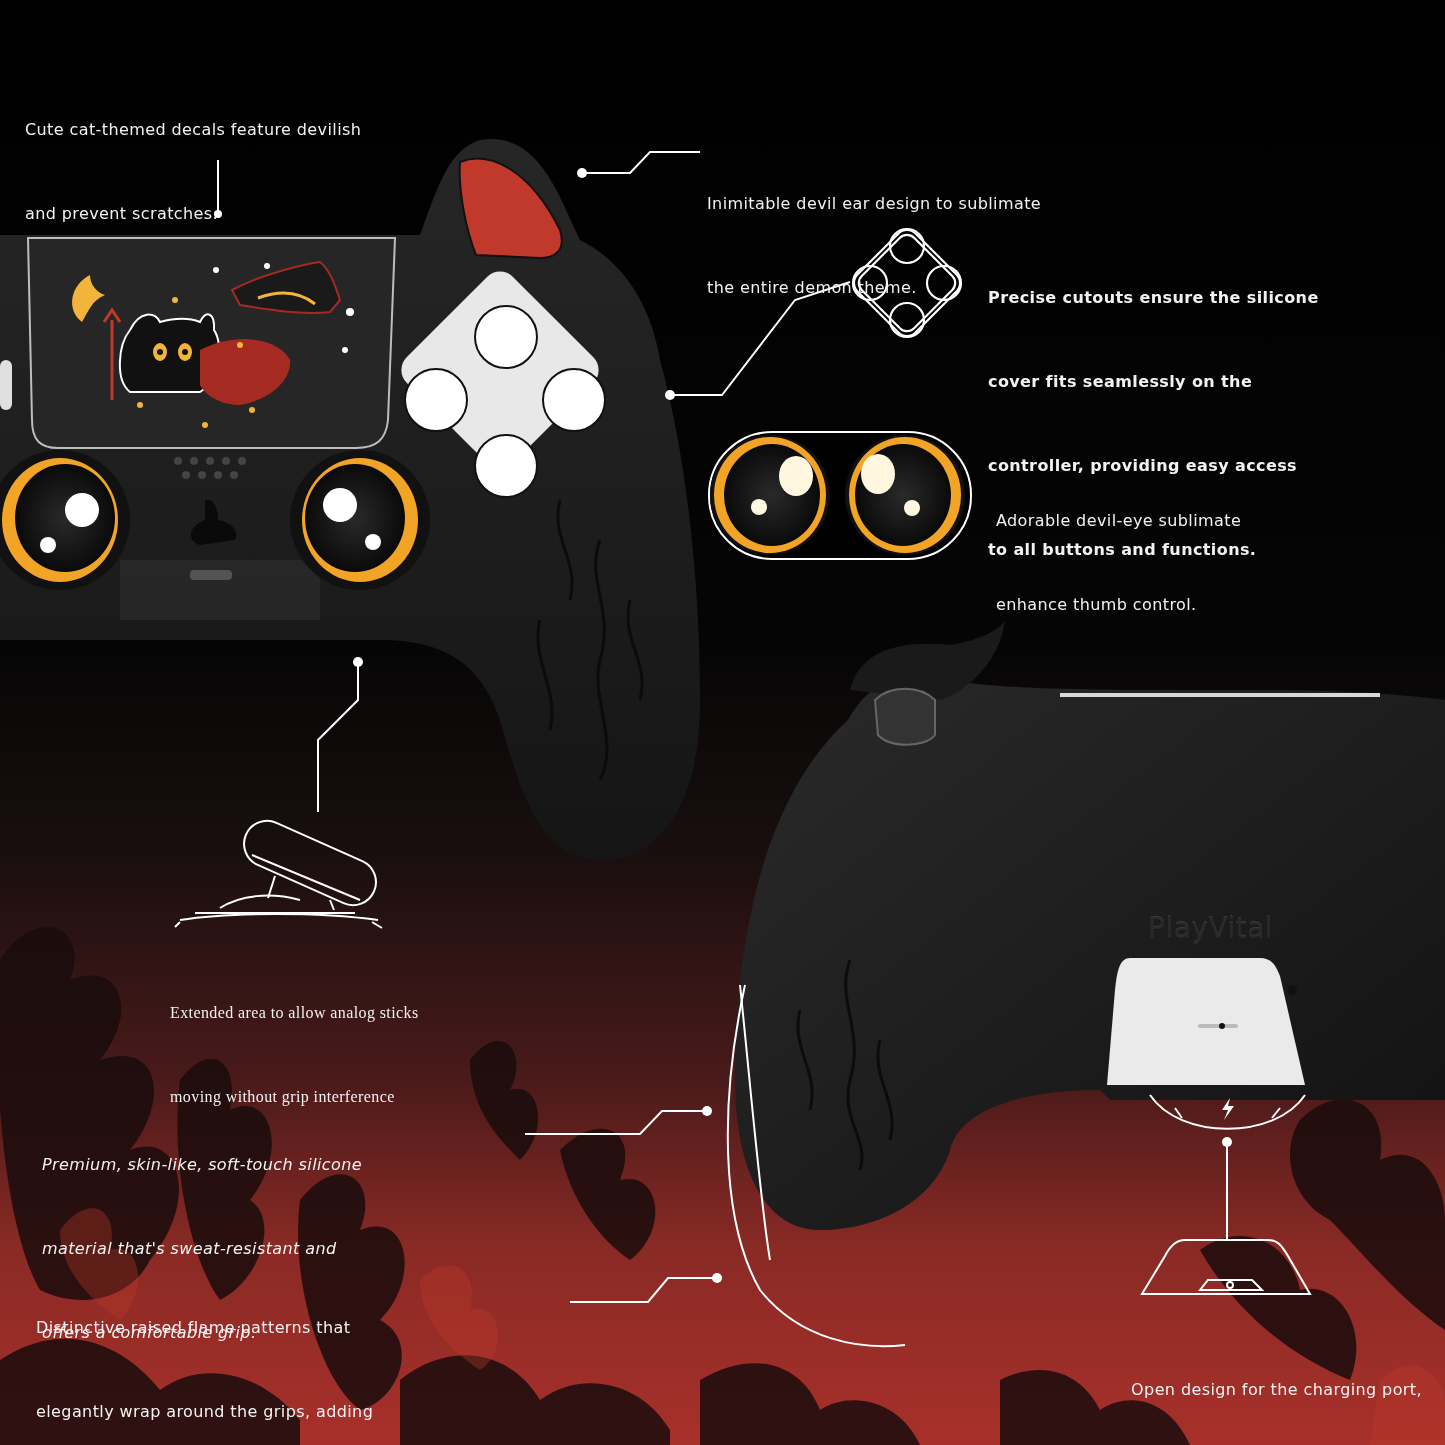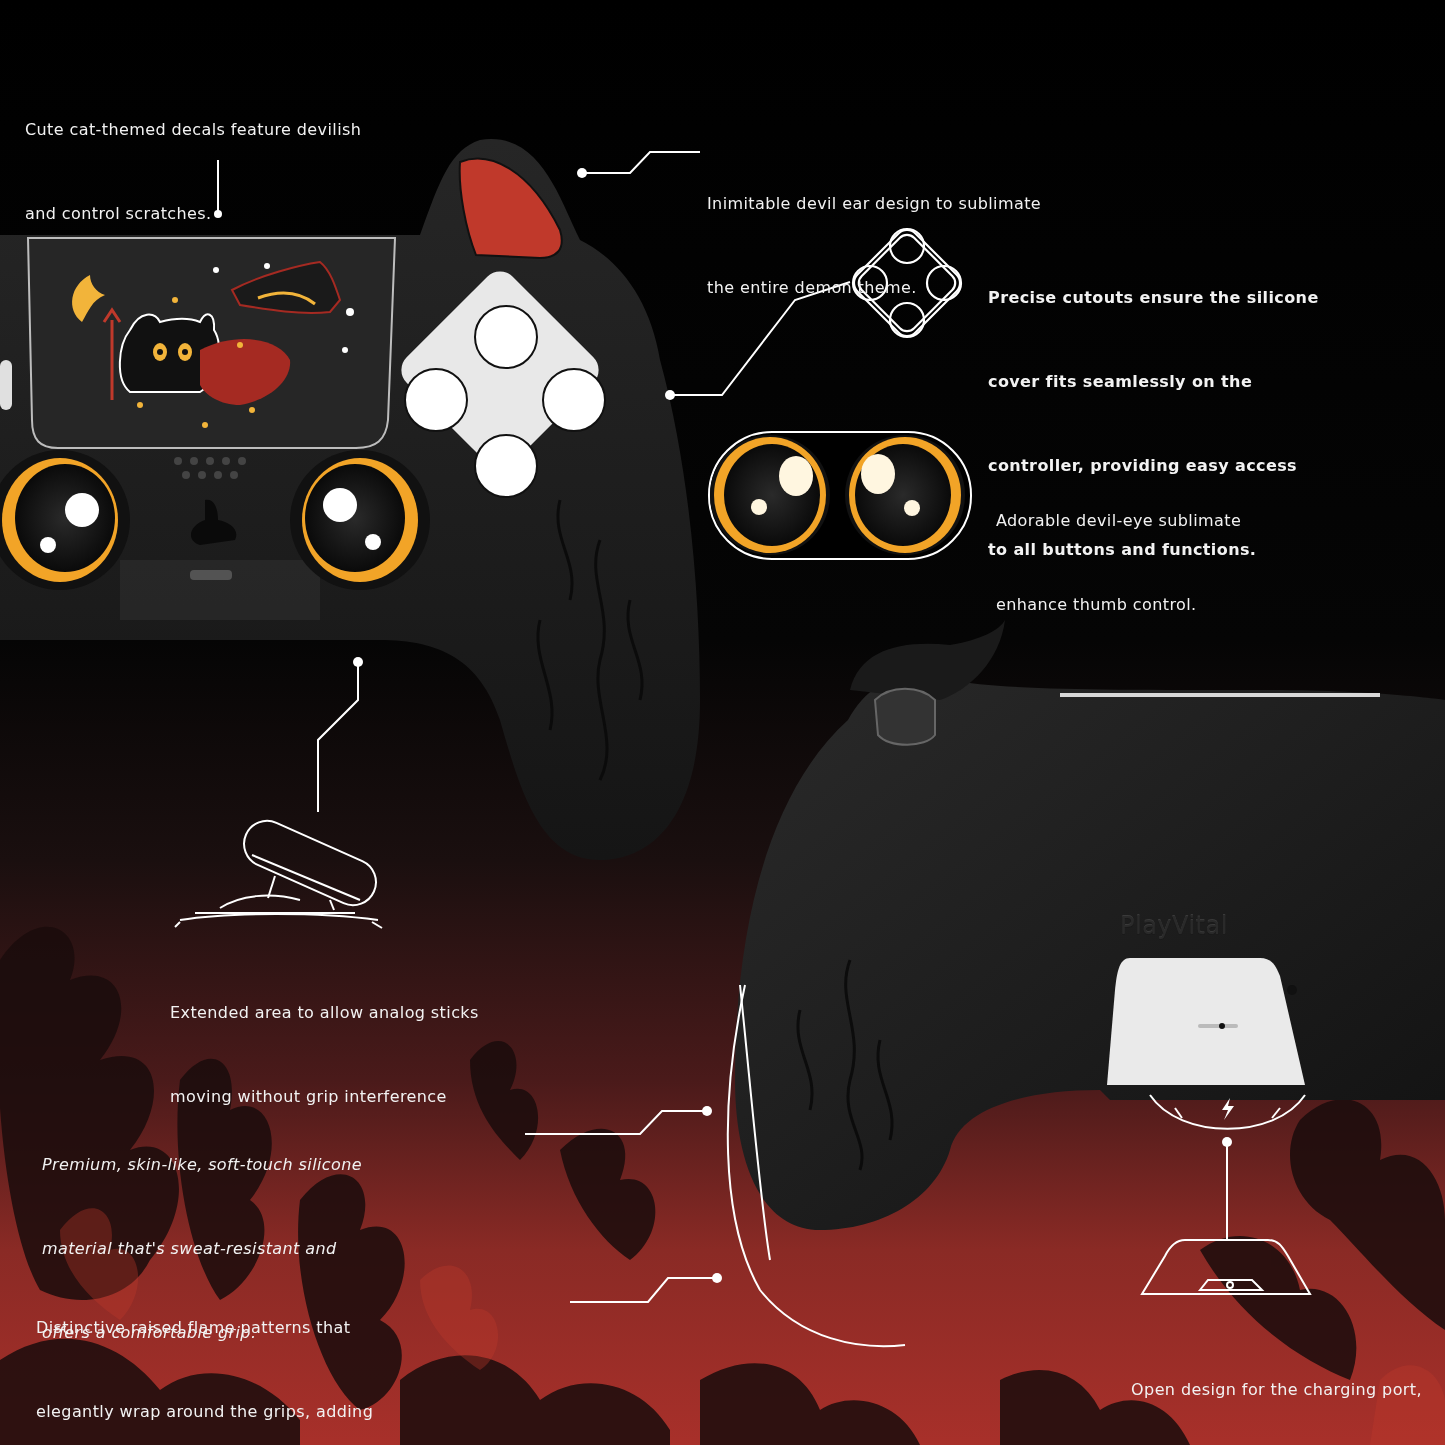--- a/index.html
+++ b/index.html
@@ -4,21 +4,21 @@
 <style>
   html, body { margin:0; padding:0; }
   body { width:1445px; height:1445px; overflow:hidden; background:#000; font-family:"DejaVu Sans", sans-serif; }
   #stage { position:relative; width:1445px; height:1445px; overflow:hidden;
     background: linear-gradient(to bottom, #000 0px, #050505 640px, #1a0f0f 860px, #4a1a1a 1080px, #8a2a25 1250px, #a8302a 1445px); }
   .flames { position:absolute; left:0; top:0; width:1445px; height:1445px; }
   .txt { position:absolute; color:#f2f2f2; font-size:16px; line-height:28px; letter-spacing:0.4px; white-space:pre; }
   .txt.right { text-align:right; }
   .txt span { display:block; }
   svg.layer { position:absolute; left:0; top:0; width:1445px; height:1445px; }
-  .brand { position:absolute; left:1120px; top:912px; font-size:24px; color:#2a2a2a; letter-spacing:0.5px;
+  .brand { position:absolute; left:1148px; top:912px; font-size:28px; color:#2a2a2a; letter-spacing:0.5px;
     text-shadow: 0 1px 0 #1a1a1a, 0 -1px 0 #3a3a3a; }
 </style>
 </head>
 <body>
 
 <div id="stage">
 
   <svg class="flames" viewBox="0 0 1445 1445">
     <g fill="#1a0c0c" opacity="0.85">
       <path d="M0 960 C40 900 90 930 70 980 C120 960 140 1010 100 1060 C160 1040 170 1100 130 1150 C180 1130 200 1200 150 1260 C130 1300 80 1310 40 1290 C10 1240 -10 1100 0 960 Z"></path>
@@ -236,41 +236,41 @@
       <path d="M1200 1290 L1208 1280 L1252 1280 L1262 1290 Z"></path>
       <circle cx="1230" cy="1285" r="3"></circle>
     </g>
     <path d="M1230 1098 L1222 1110 L1228 1110 L1224 1120 L1234 1106 L1228 1106 Z" fill="#fff"></path>
   </svg>
 
   <div class="brand">PlayVital</div>
 
   <div class="txt" style="left:25px; top:60px;">
     <span>Cute cat-themed decals feature devilish</span>
-    <span>and control scratches.</span>
+    <span>and prevent scratches.</span>
   </div>
 
   <div class="txt" style="left:707px; top:134px;">
     <span>Inimitable devil ear design to sublimate</span>
     <span>the entire demon theme.</span>
   </div>
 
   <div class="txt" style="left:988px; top:228px;font-weight:bold;">
     <span>Precise cutouts ensure the silicone</span>
     <span>cover fits seamlessly on the</span>
     <span>controller, providing easy access</span>
     <span>to all buttons and functions.</span>
   </div>
 
   <div class="txt" style="left:996px; top:451px;">
     <span>Adorable devil-eye sublimate</span>
     <span>enhance thumb control.</span>
   </div>
 
-  <div class="txt" style="left:170px; top:943px;">
+  <div class="txt" style="left:170px; top:943px;font-family:Liberation Serif, serif;">
     <span>Extended area to allow analog sticks</span>
     <span>moving without grip interference</span>
   </div>
 
   <div class="txt" style="left:42px; top:1095px;font-style:italic;">
     <span>Premium, skin-like, soft-touch silicone</span>
     <span>material that's sweat-resistant and</span>
     <span>offers a comfortable grip.</span>
   </div>
 

